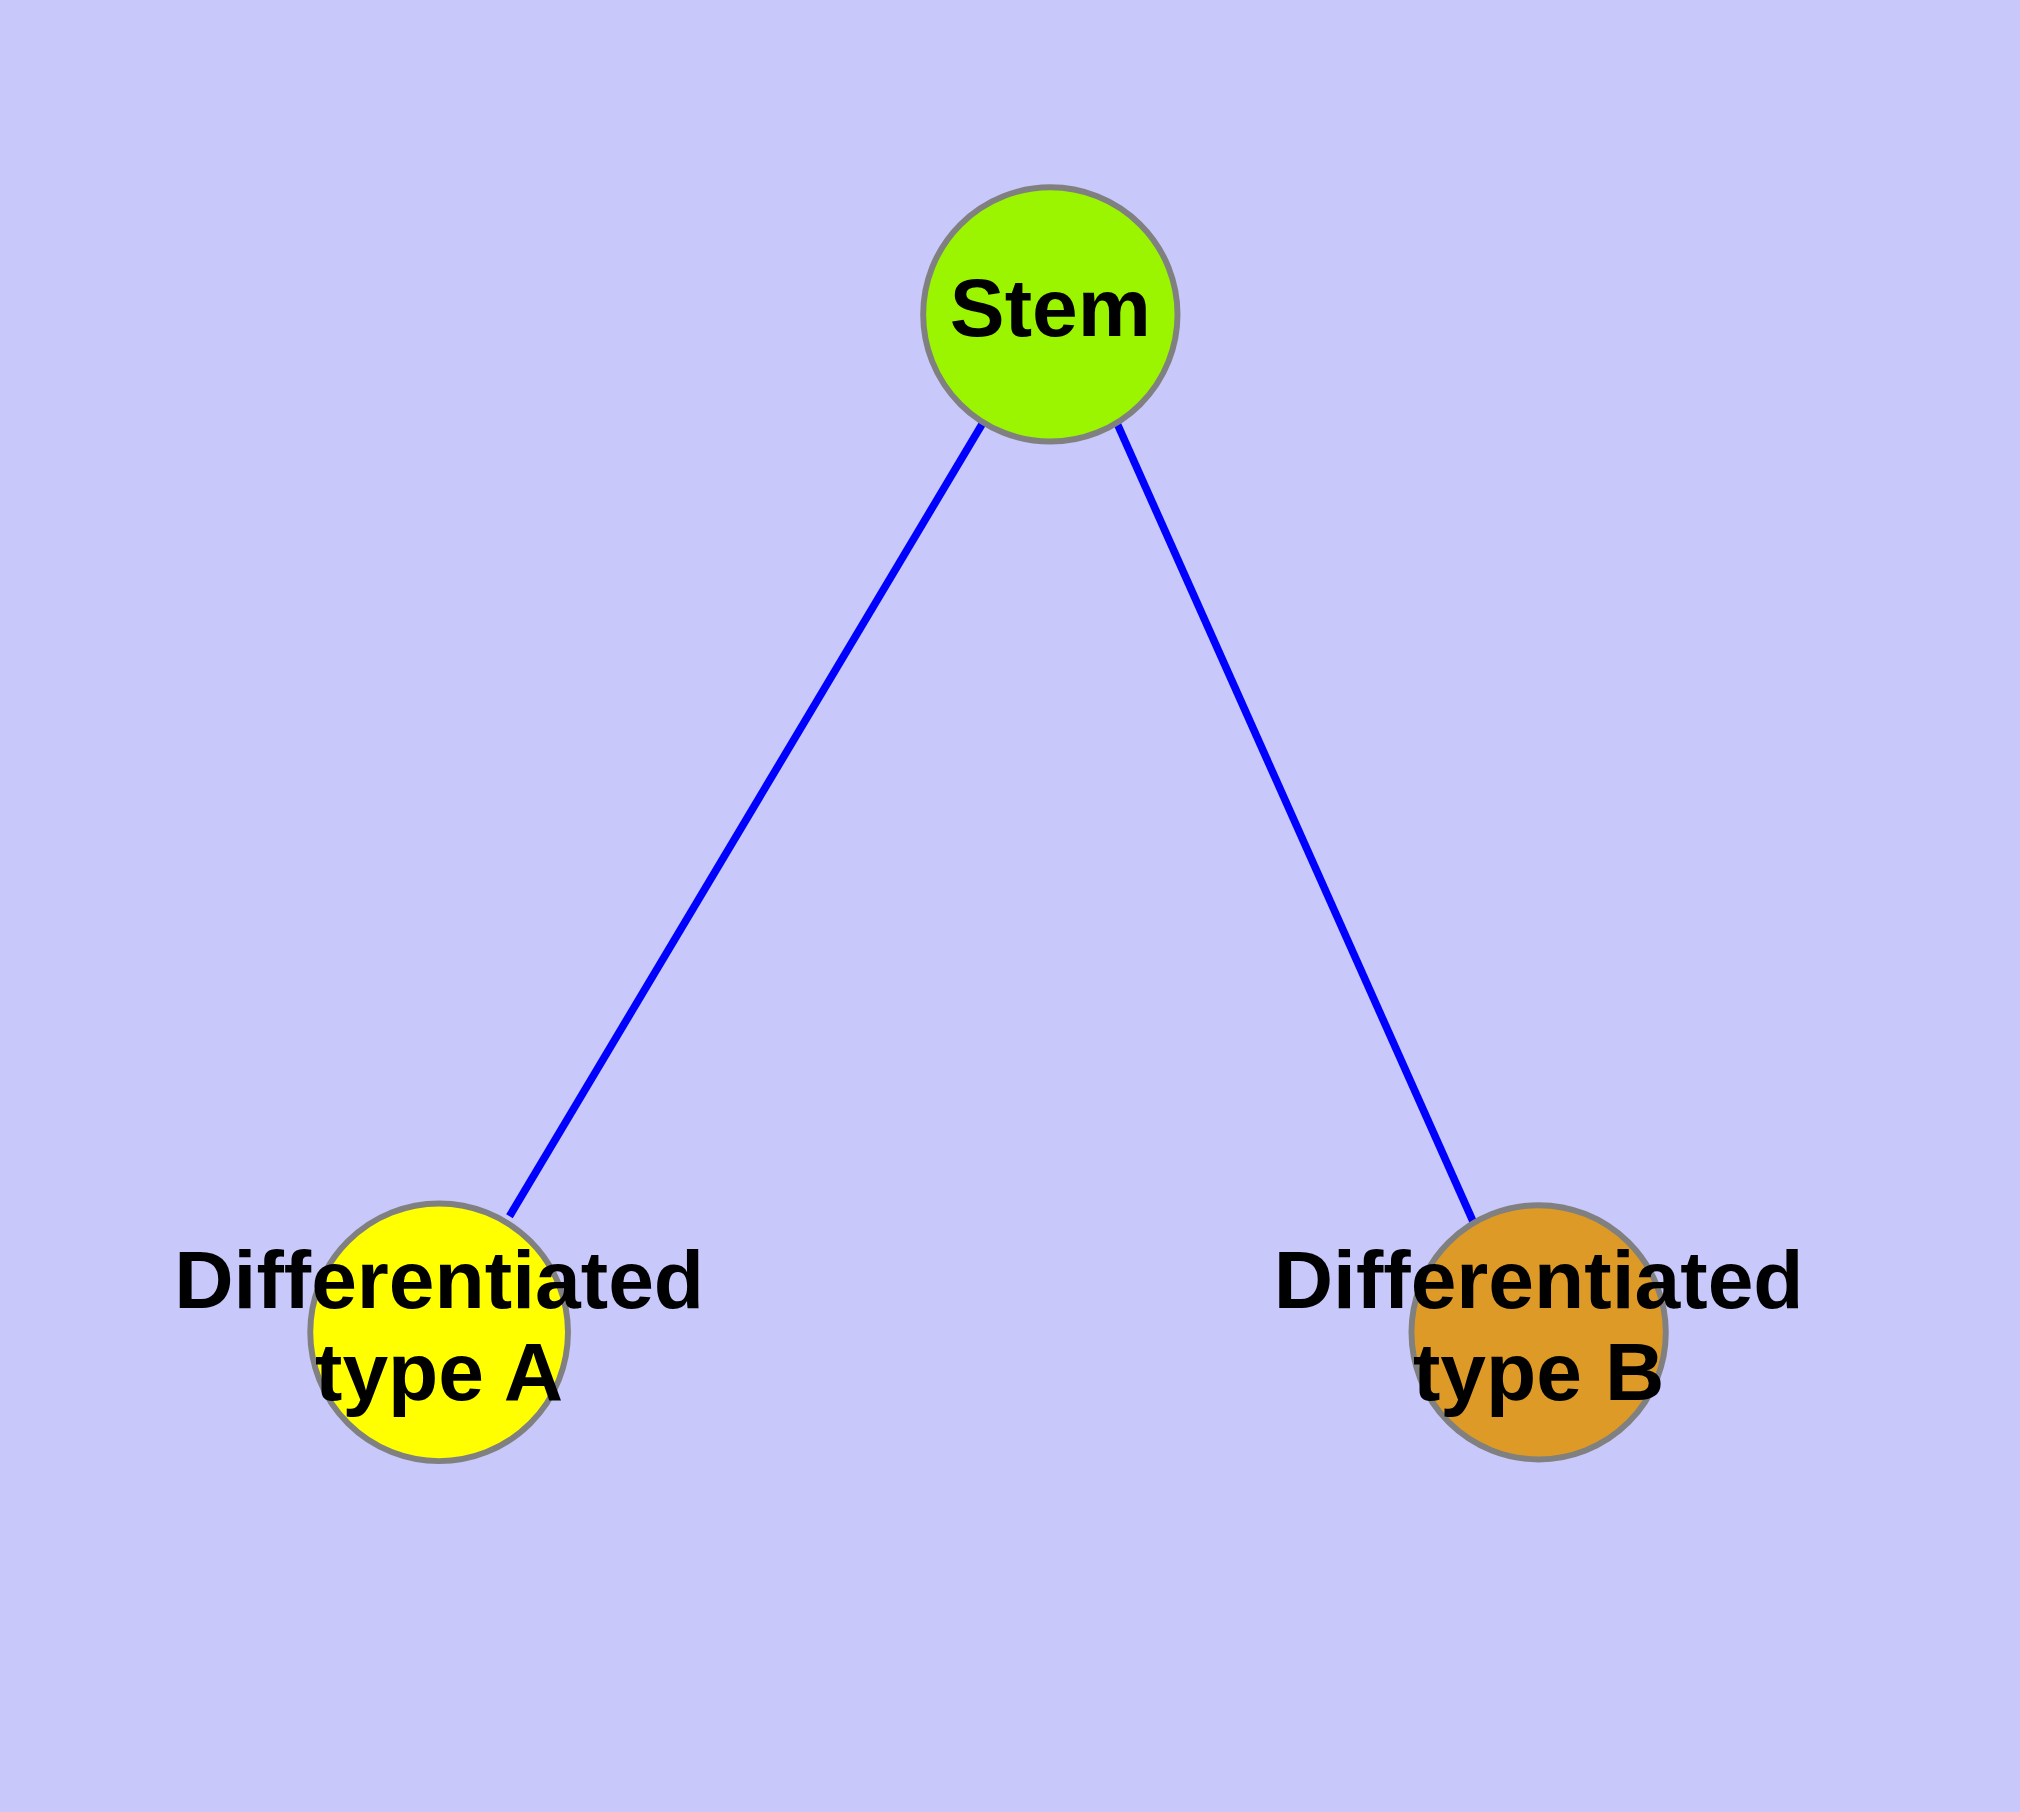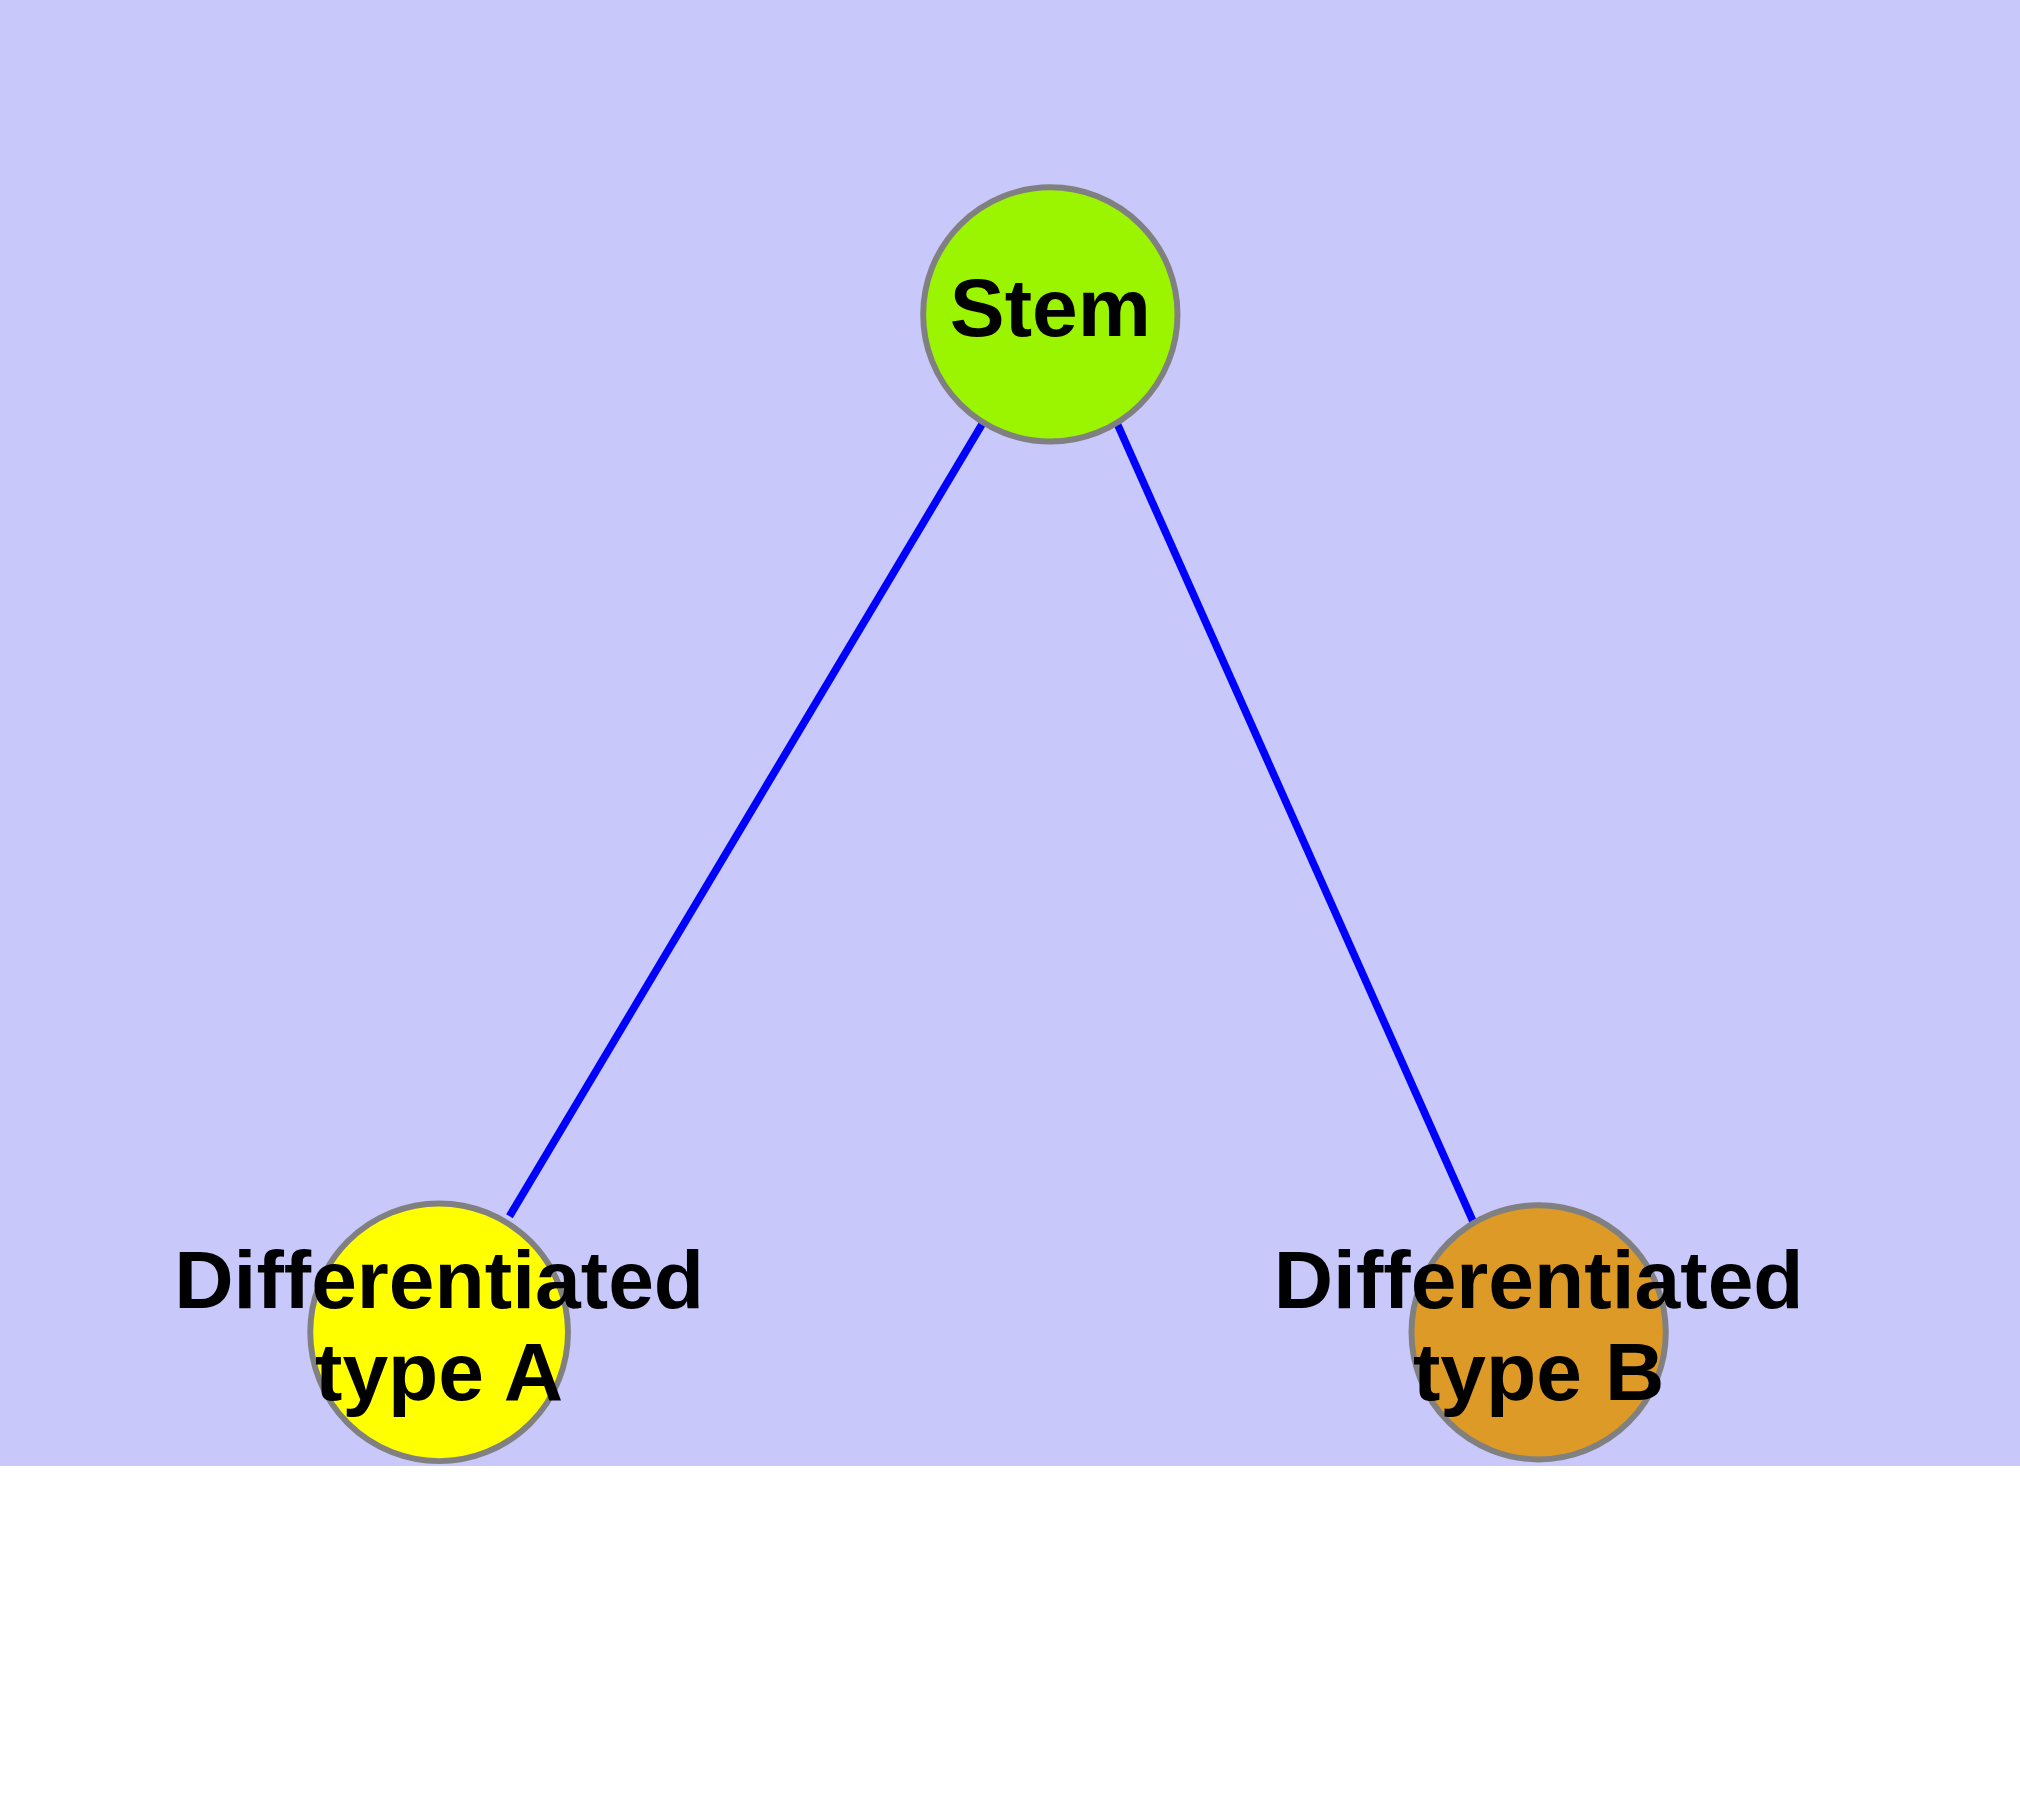--- a/index.html
+++ b/index.html
@@ -33,21 +33,21 @@
     font-weight: bold;
     fill: #000000;
     dominant-baseline: middle;
     text-anchor: middle;
     font-family: "Liberation Sans", "DejaVu Sans", sans-serif;
   }
 </style>
 </head>
 <body>
 
-<div id="canvas" style="width: 2021px; height: 1466px;">
+<div id="canvas" style="width: 2021px; height: 1812px;">
   <div id="graph-surface">
     <svg id="graph-svg" viewBox="0 0 2384 2138" preserveAspectRatio="none" xmlns="http://www.w3.org/2000/svg" style="width: 2021px; height: 1812px;">
       <rect id="bg-rect" x="0" y="0" width="2384" height="2138" fill="#c8c8fa"></rect>
       <g id="edge-layer">
           <line x1="1160" y1="498" x2="601" y2="1435" stroke="#0000ff" stroke-width="9" stroke-linecap="butt"></line>
           <line x1="1317" y1="498" x2="1738" y2="1442" stroke="#0000ff" stroke-width="9" stroke-linecap="butt"></line>
         </g>
       <g id="node-layer">
           <circle cx="1239" cy="371" r="150" fill="#9bf501" stroke="#808080" stroke-width="7"></circle>
           <circle cx="518" cy="1572" r="152" fill="#ffff00" stroke="#808080" stroke-width="7"></circle>

